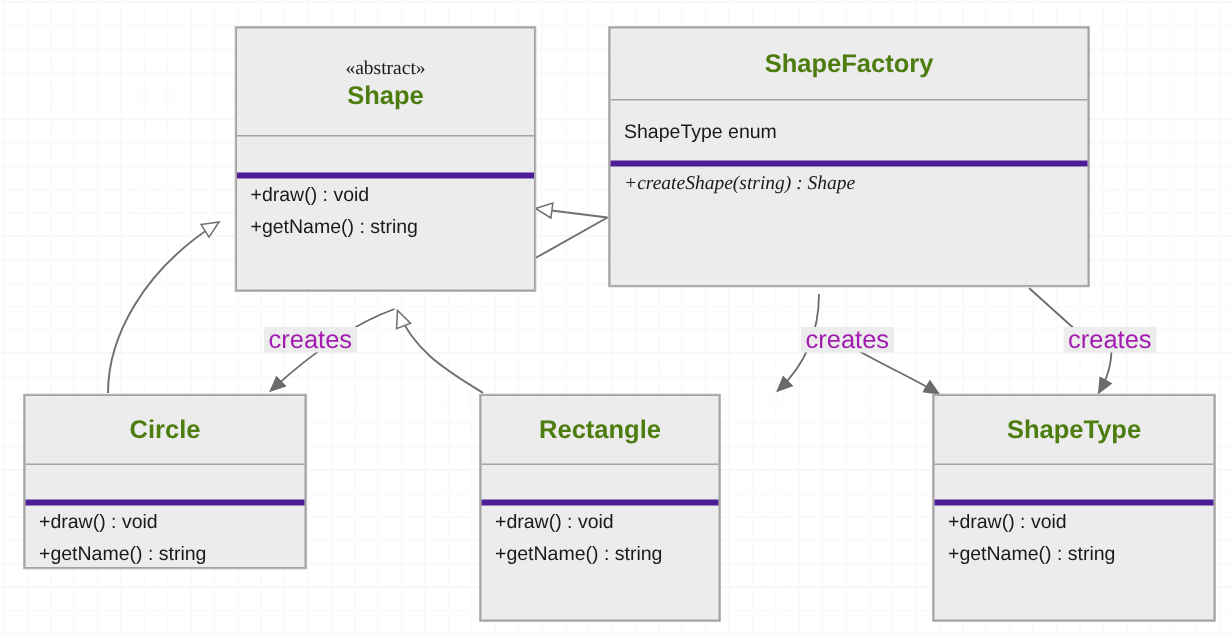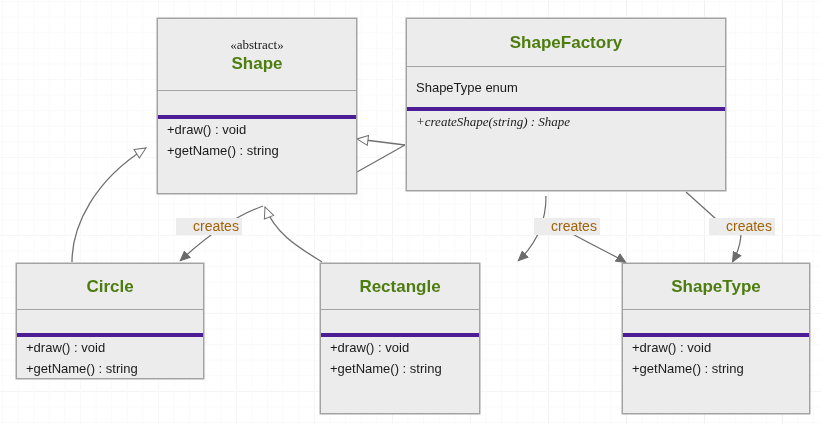--- a/index.html
+++ b/index.html
@@ -84,24 +84,24 @@
     color: #1a1a1a;
     line-height: 21px;
     white-space: nowrap;
   }
   .member.italic {
     font-style: italic;
   }
 
   .edge-label {
     position: absolute;
-    font-size: 14px;
-    color: #a16207;
+    font-size: 17px;
+    color: #a21caf;
     background: #ececec;
-    padding: 1px 3px 1px 17px;
+    padding: 1px 3px 1px 3px;
     line-height: 15px;
     white-space: nowrap;
   }
 </style>
 </head>
 <body>
 
 <div id="canvas">
 
   <svg id="edges" viewBox="0 0 821 424" width="821" height="424">

